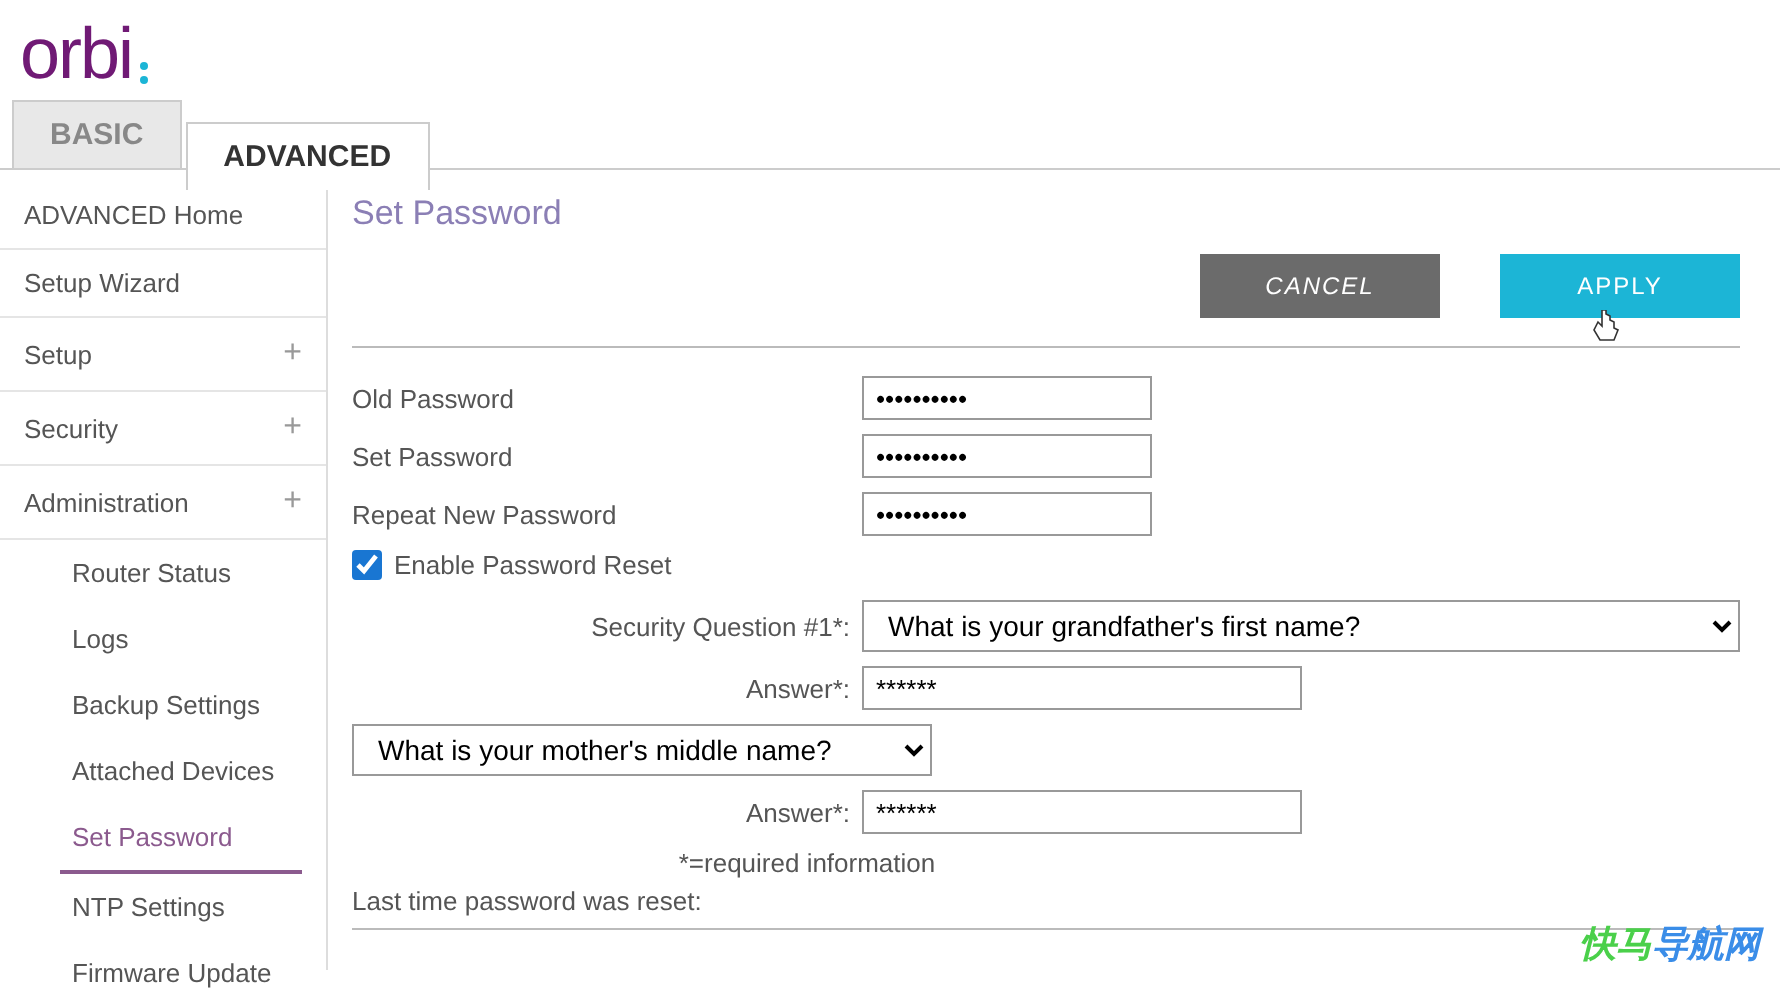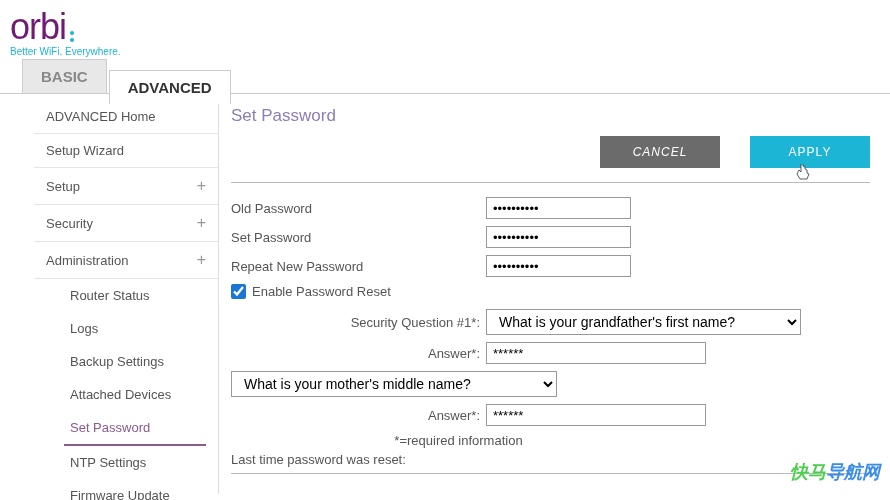--- a/index.html
+++ b/index.html
@@ -5,25 +5,25 @@
     * { box-sizing: border-box; margin: 0; padding: 0; font-family: Arial, sans-serif; }
     body { width: 890px; height: 500px; background: #fff; overflow: hidden; position: relative; }
     
     .header { padding: 6px 10px 2px; }
     .logo { display: flex; align-items: flex-end; }
     .logo-text { font-size: 36px; font-weight: 400; color: #701a75; letter-spacing: -1px; }
     .logo-dots { width: 8px; height: 24px; margin-left: 4px; display: flex; flex-direction: column; justify-content: flex-end; gap: 3px; padding-bottom: 6px; }
     .logo-dot { width: 4px; height: 4px; background: #1cb5d6; border-radius: 50%; }
     .tagline { font-size: 10px; color: #1cb5d6; margin-top: -2px; }
     
-    .tabs { display: flex; padding-left: 22px; border-bottom: 1px solid #ccc; }
+    .tabs { display: flex; padding-left: 6px; border-bottom: 1px solid #ccc; }
     .tab { padding: 8px 18px; font-size: 15px; font-weight: bold; color: #888; background: #e8e8e8; border: 1px solid #ccc; border-bottom: none; margin-right: 2px; cursor: pointer; }
     .tab.active { background: #fff; color: #333; position: relative; top: 11px; }
     
-    .content { display: flex; height: calc(100% - 100px); padding-left: 34px; }
+    .content { display: flex; height: calc(100% - 100px); }
     
     .sidebar { width: 185px; border-right: 1px solid #ddd; padding-top: 6px; }
     .sidebar-item { padding: 9px 12px; font-size: 13px; color: #555; border-bottom: 1px solid #e5e5e5; cursor: pointer; display: flex; justify-content: space-between; align-items: center; }
     .sidebar-item .plus { color: #999; font-size: 16px; font-weight: 300; }
     .sidebar-sub { padding: 9px 12px 9px 36px; font-size: 13px; color: #555; cursor: pointer; }
     .sidebar-sub.active { color: #8b5a8e; border-bottom: 2px solid #8b5a8e; margin: 0 12px 0 30px; padding-left: 6px; }
     
     .main { flex: 1; padding: 12px 20px 0 12px; }
     .page-title { font-size: 17px; color: #8b7fb5; font-weight: 500; margin-bottom: 10px; }
     
@@ -36,41 +36,40 @@
     .form-row { display: flex; align-items: center; margin-bottom: 7px; }
     .form-label { width: 255px; font-size: 13px; color: #555; }
     .form-label.right { text-align: right; padding-right: 6px; }
     .form-input { width: 145px; height: 22px; padding: 2px 6px; border: 1px solid #999; font-size: 13px; }
     .form-input.wide { width: 220px; }
     
     .checkbox-row { display: flex; align-items: flex-start; margin: 4px 0 10px; }
     .checkbox { width: 15px; height: 15px; margin-right: 6px; accent-color: #1976d2; }
     .checkbox-label { font-size: 13px; color: #555; }
     
-    .select { width: 315px; height: 26px; padding: 2px 8px; border: 1px solid #999; font-size: 14px; background: #fff; }
-    .select.narrow { width: 326px; }
+    .select { width: 439px; height: 26px; padding: 2px 8px; border: 1px solid #999; font-size: 14px; background: #fff; }
+    .select.narrow { width: 290px; }
     
     .info-row { font-size: 13px; color: #555; text-align: center; width: 455px; margin-bottom: 4px; }
     .last-reset { font-size: 13px; color: #555; padding-bottom: 6px; border-bottom: 1px solid #bbb; }
     
     .watermark { position: absolute; bottom: 16px; right: 10px; font-size: 18px; font-weight: bold; font-style: italic; color: #4ad04a; }
     .watermark .blue { color: #3a8de8; }
   </style>
 </head>
 <body>
 
 <div class="header">
   <div class="logo">
     <span class="logo-text">orbi</span>
     <span class="logo-dots">
       <span class="logo-dot"></span>
         <span class="logo-dot"></span>
     </span>
   </div>
-  <div class="tagline">Better WiFi. Everywhere.</div>
 </div>
 
 <div class="tabs">
   <div class="tab">BASIC</div>
   <div class="tab active">ADVANCED</div>
 </div>
 
 <div class="content">
   <div class="sidebar">
     <div class="sidebar-item">

